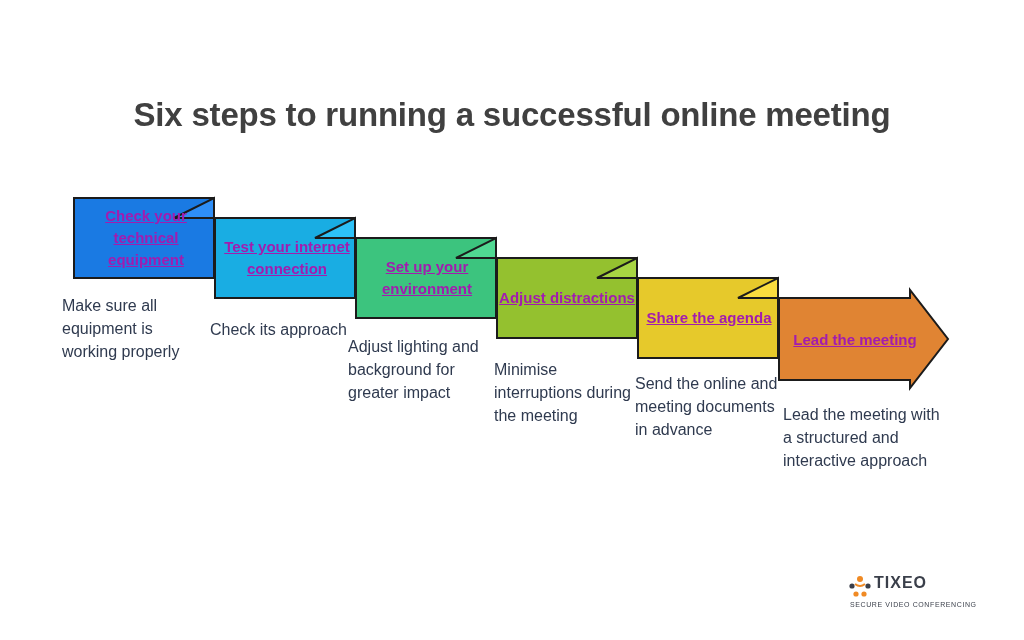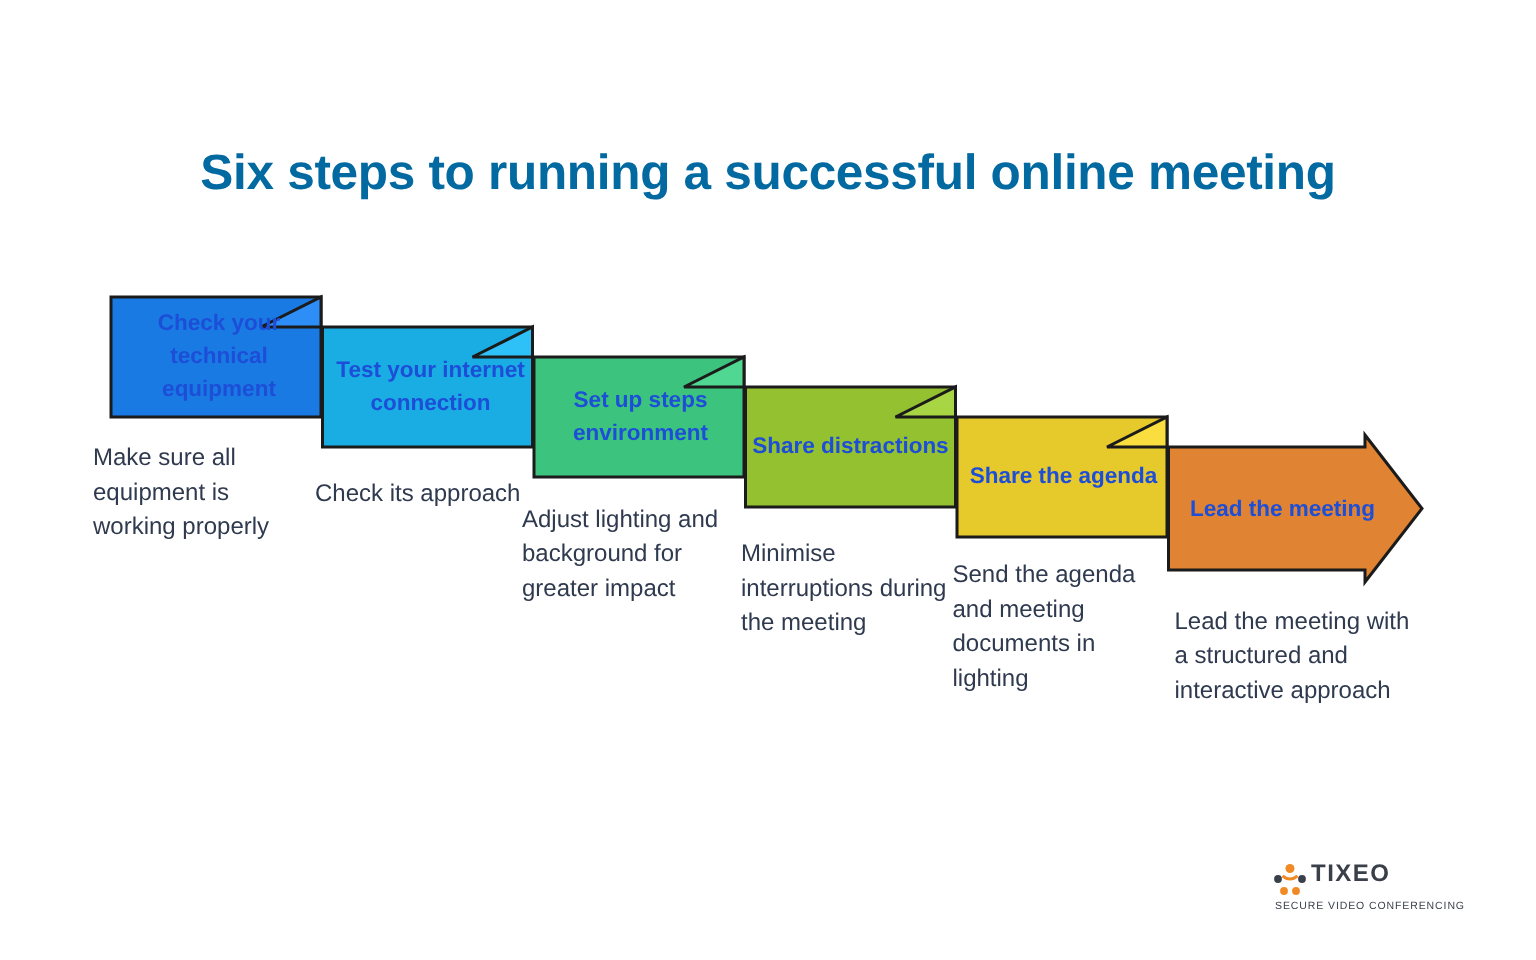--- a/index.html
+++ b/index.html
@@ -1,19 +1,19 @@
 <!DOCTYPE html>
 <html><head>
 <meta charset="utf-8">
 <style>
   html,body{margin:0;padding:0;background:#fff;}
   body{width:1024px;height:640px;position:relative;overflow:hidden;font-family:"Liberation Sans",sans-serif;color:#2f3a4f;}
-  .title{position:absolute;left:0;top:96px;width:1024px;text-align:center;font-size:33px;font-weight:bold;color:#0369a1;letter-spacing:-0.2px;}
+  .title{position:absolute;left:0;top:96px;width:1024px;text-align:center;font-size:33px;font-weight:bold;color:#404040;letter-spacing:-0.2px;}
   svg.diagram{position:absolute;left:0;top:0;}
-  .steplabel{position:absolute;text-align:center;font-weight:bold;font-size:15px;line-height:22px;color:#1d4ed8;display:flex;align-items:center;justify-content:center;}
+  .steplabel{position:absolute;text-align:center;font-weight:bold;font-size:15px;line-height:22px;color:#a21caf;display:flex;align-items:center;justify-content:center;text-decoration:underline;}
   .desc{position:absolute;text-align:left;font-size:16px;line-height:23px;color:#2f3a4f;width:150px;}
   .logo{position:absolute;left:848px;top:574px;width:120px;height:40px;}
   .logo .brand{position:absolute;left:26px;top:0px;font-size:16px;font-weight:bold;letter-spacing:1px;color:#3a3f4a;}
   .logo .tag{position:absolute;left:2px;top:27px;font-size:7px;letter-spacing:0.6px;color:#3a3f4a;white-space:nowrap;}
 </style>
 </head>
 <body>
 
 <div class="title">Six steps to running a successful online meeting</div>
 
@@ -28,30 +28,30 @@
       <rect x="497" y="258" width="140" height="80" fill="#94c12f" stroke="#1b1b1b" stroke-width="2"></rect>
       <path d="M597 278 L637 258 L637 278 Z" fill="#a8d543" stroke="#1b1b1b" stroke-width="2"></path>
       <rect x="638" y="278" width="140" height="80" fill="#e6c92b" stroke="#1b1b1b" stroke-width="2"></rect>
       <path d="M738 298 L778 278 L778 298 Z" fill="#fadd3f" stroke="#1b1b1b" stroke-width="2"></path>
       <path d="M779 298 L910 298 L910 290 L948 339 L910 388 L910 380 L779 380 Z" fill="#e08433" stroke="#1b1b1b" stroke-width="2"></path>
     </g>
 </svg>
 
 <div class="steplabel" style="left:78px;top:200px;width:136px;height:76px;">Check your technical equipment</div>
 <div class="steplabel" style="left:218px;top:220px;width:138px;height:76px;">Test your internet connection</div>
-<div class="steplabel" style="left:358px;top:240px;width:138px;height:76px;">Set up steps environment</div>
-<div class="steplabel" style="left:498px;top:260px;width:138px;height:76px;">Share distractions</div>
+<div class="steplabel" style="left:358px;top:240px;width:138px;height:76px;">Set up your environment</div>
+<div class="steplabel" style="left:498px;top:260px;width:138px;height:76px;">Adjust distractions</div>
 <div class="steplabel" style="left:640px;top:280px;width:138px;height:76px;">Share the agenda</div>
 <div class="steplabel" style="left:780px;top:302px;width:150px;height:76px;">Lead the meeting</div>
 
 <div class="desc" style="left:62px;top:294px;">Make sure all equipment is working properly</div>
 <div class="desc" style="left:210px;top:318px;width:150px;">Check its approach</div>
 <div class="desc" style="left:348px;top:335px;width:150px;">Adjust lighting and background for greater impact</div>
 <div class="desc" style="left:494px;top:358px;width:150px;">Minimise interruptions during the meeting</div>
-<div class="desc" style="left:635px;top:372px;width:150px;">Send the agenda and meeting documents in lighting</div>
+<div class="desc" style="left:635px;top:372px;width:150px;">Send the online and meeting documents in advance</div>
 <div class="desc" style="left:783px;top:403px;width:160px;">Lead the meeting with a structured and interactive approach</div>
 
 <div class="logo">
   <svg width="24" height="24" style="position:absolute;left:0;top:0;">
     <circle cx="12" cy="5" r="3" fill="#f08a24"></circle>
     <circle cx="4" cy="12" r="2.6" fill="#3a3f4a"></circle>
     <circle cx="20" cy="12" r="2.6" fill="#3a3f4a"></circle>
     <circle cx="8" cy="20" r="2.6" fill="#f08a24"></circle>
     <circle cx="16" cy="20" r="2.6" fill="#f08a24"></circle>
     <path d="M7 10 Q12 14 17 10" stroke="#f08a24" stroke-width="2" fill="none"></path>

